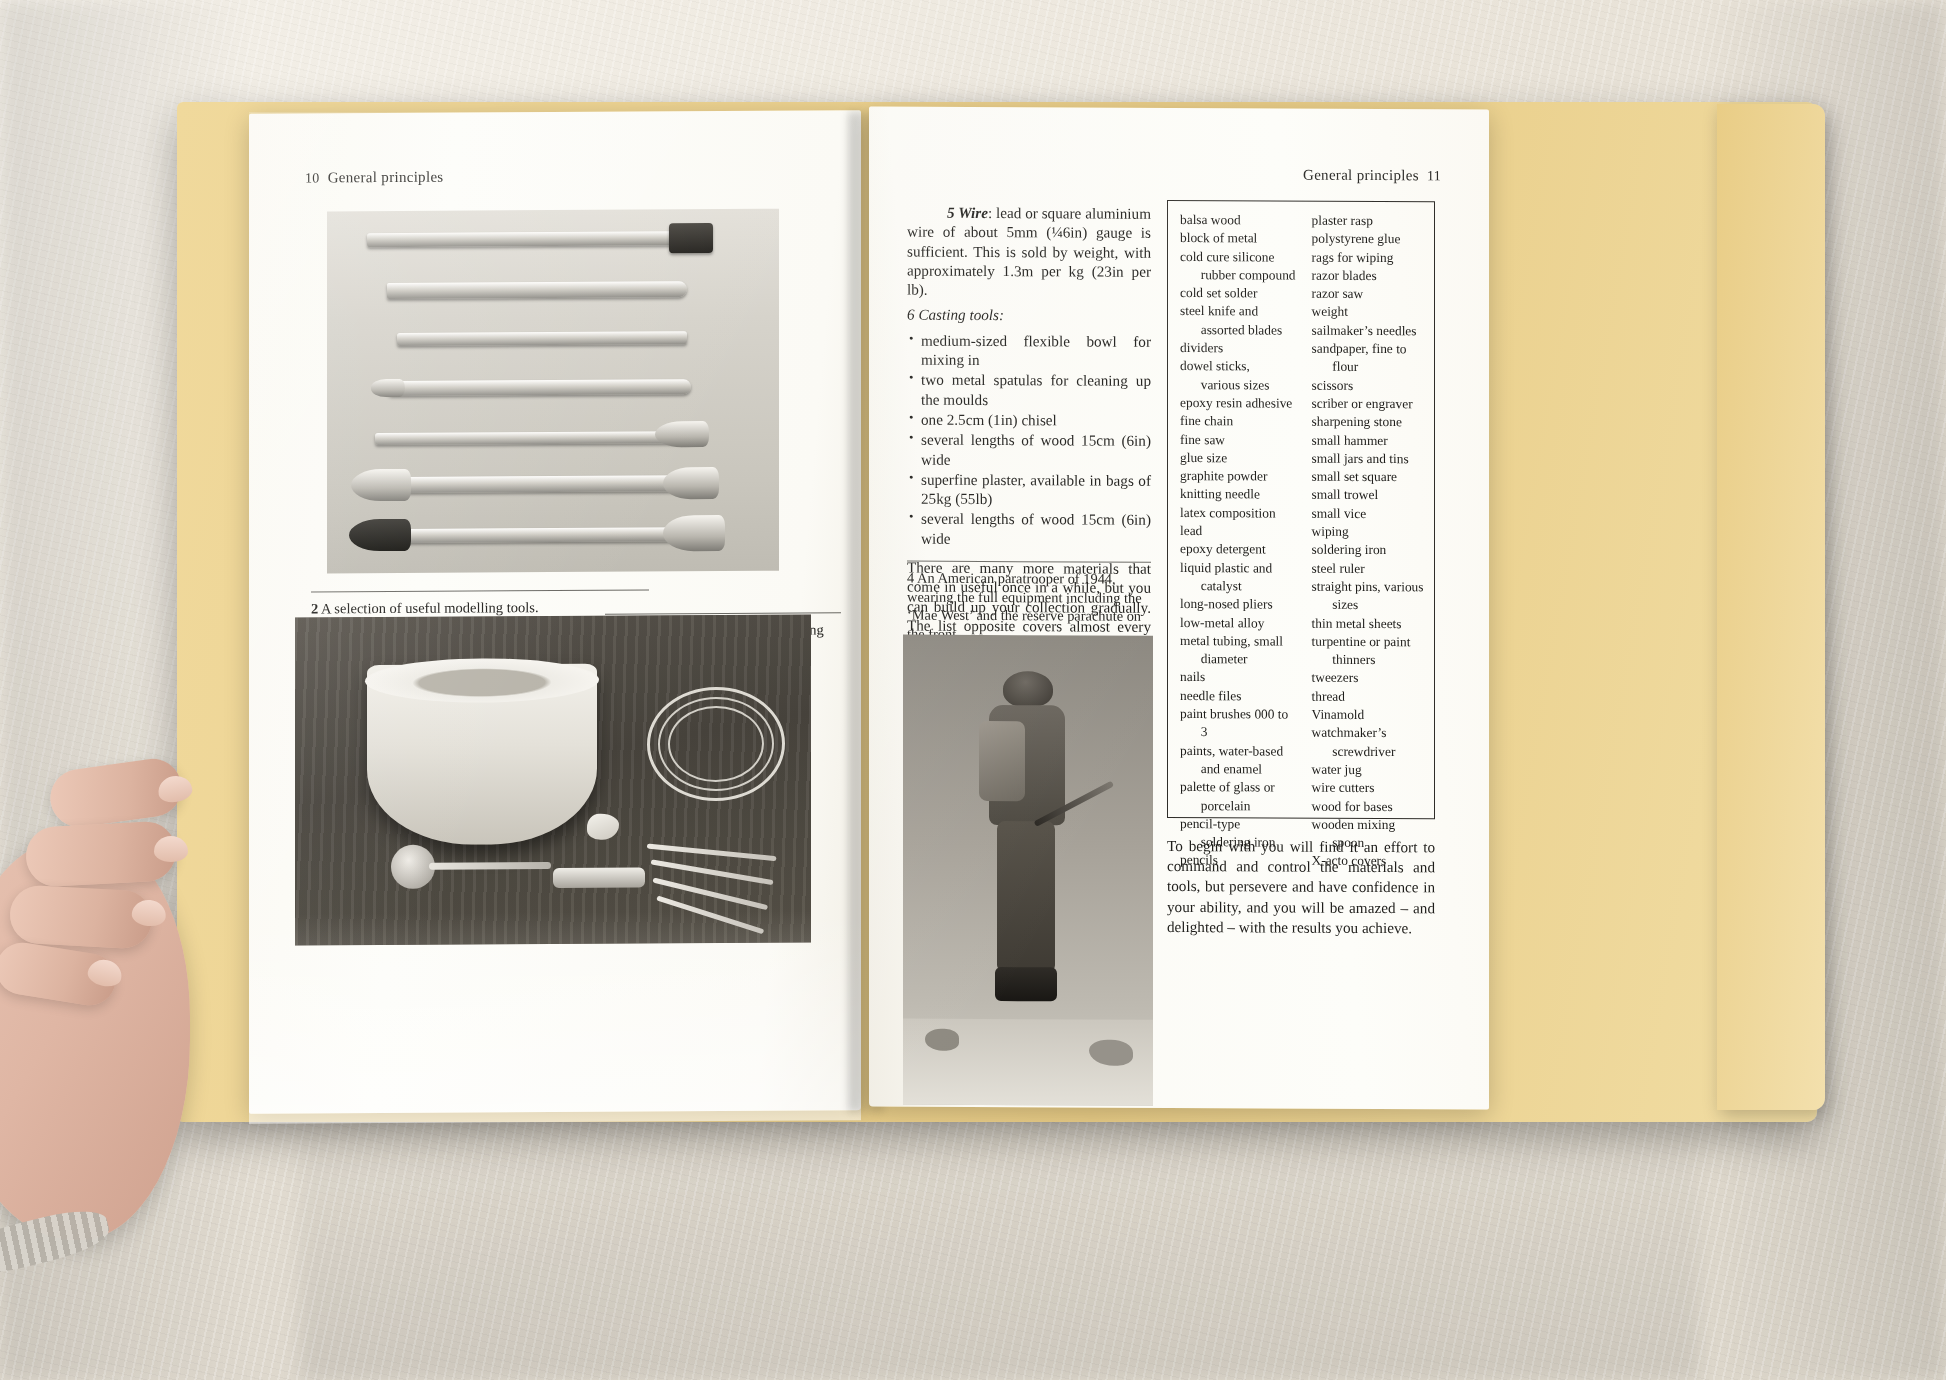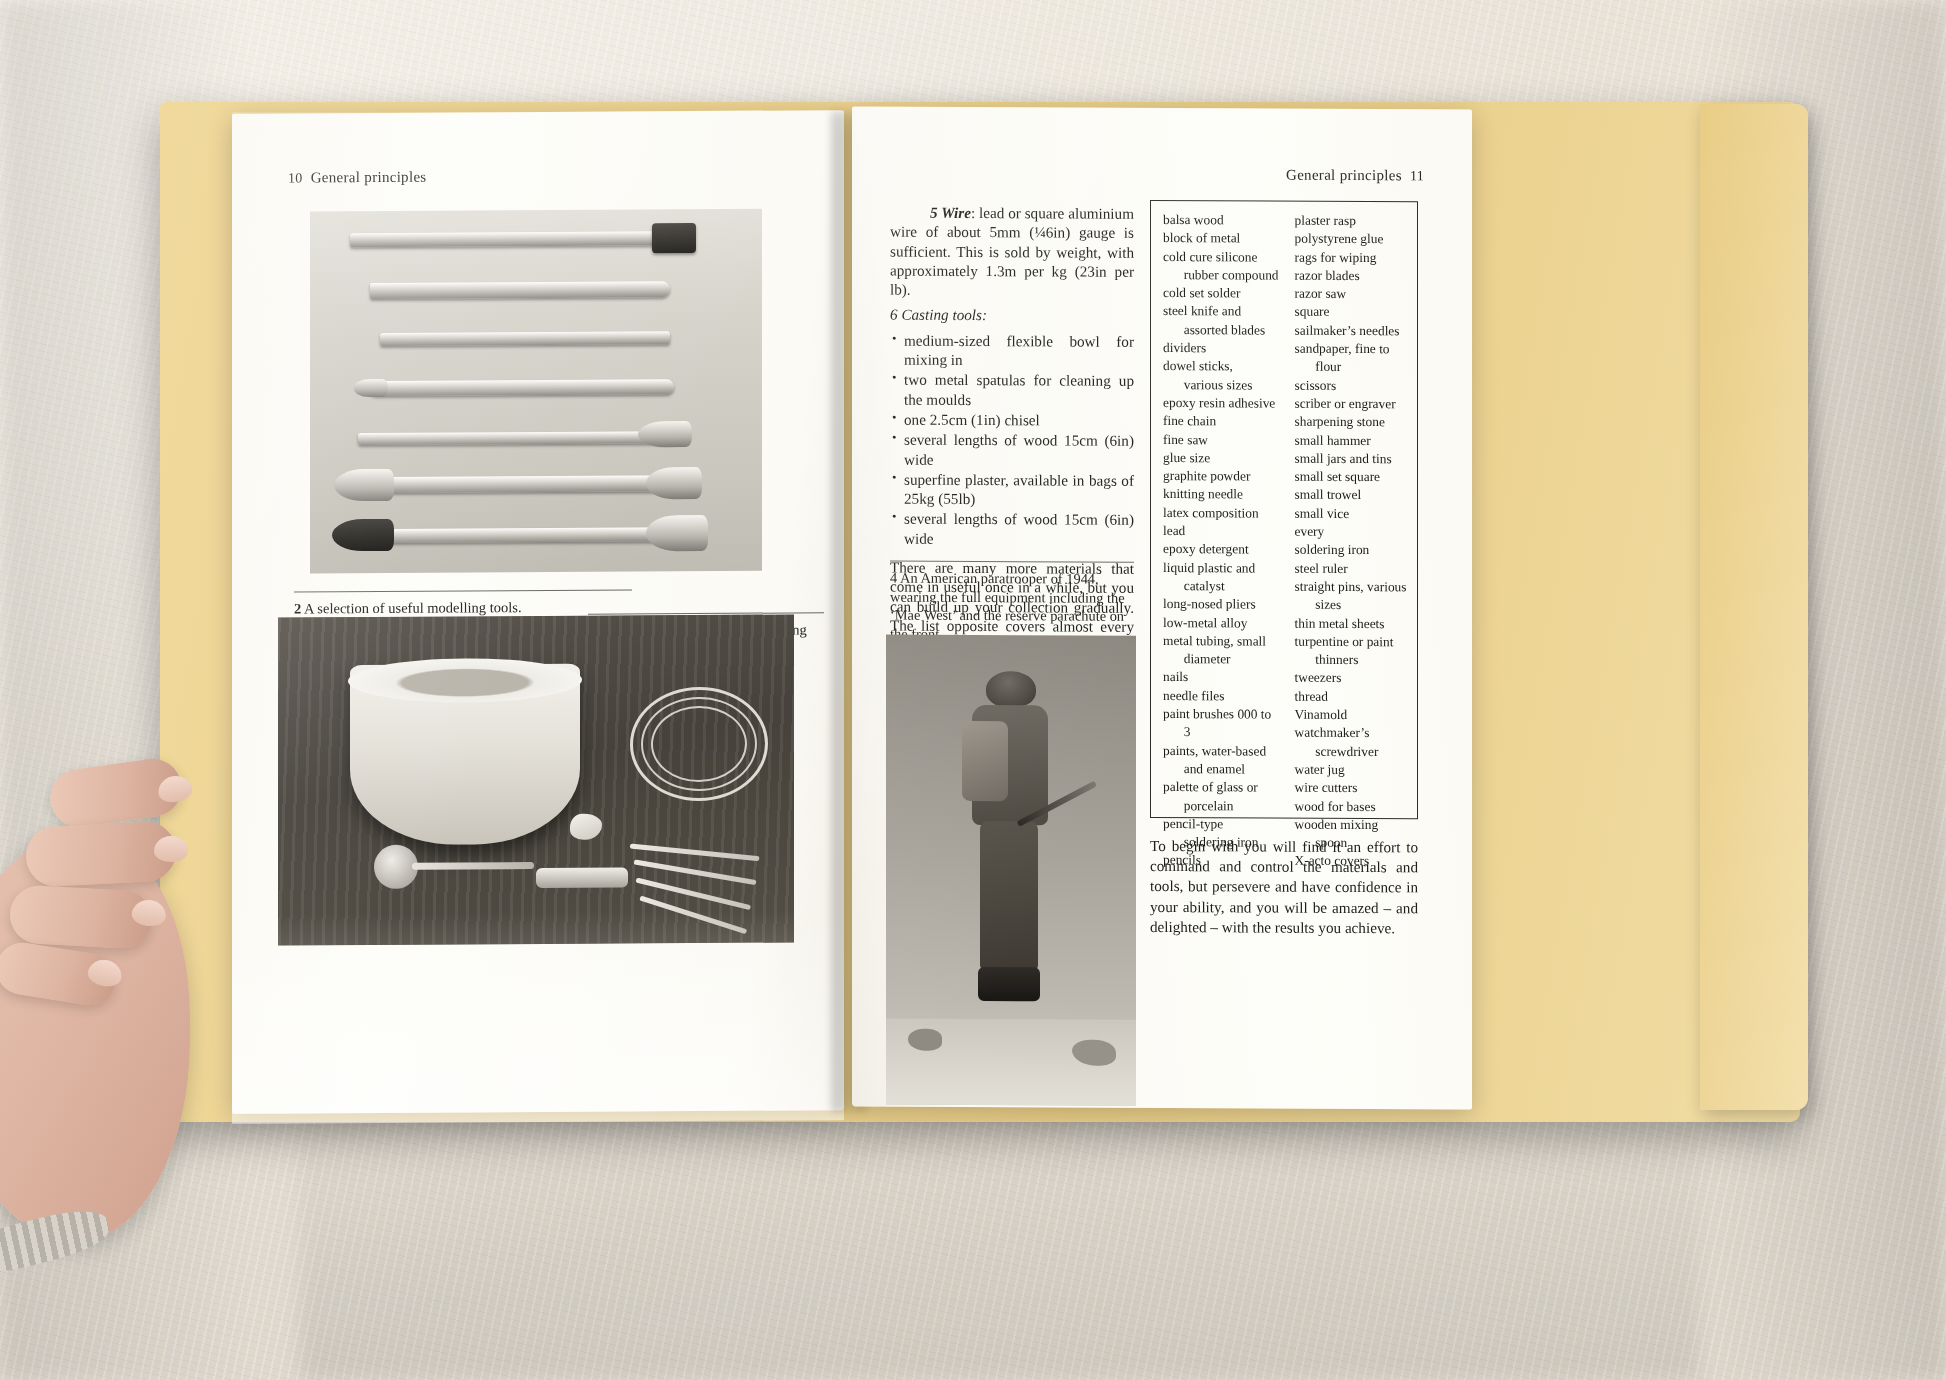--- a/index.html
+++ b/index.html
@@ -25,21 +25,21 @@
       repeating-linear-gradient(14deg, rgba(0,0,0,.035) 0 1px, rgba(0,0,0,0) 1px 7px);
     opacity:.75;
   }
   .fold{position:absolute;background:rgba(0,0,0,.05);filter:blur(9px);}
   .fold.f1{left:0;top:0;width:250px;height:1380px;background:linear-gradient(90deg,rgba(0,0,0,.09),rgba(0,0,0,0));}
   .fold.f2{left:1700px;top:0;width:246px;height:1380px;background:linear-gradient(270deg,rgba(0,0,0,.10),rgba(0,0,0,0));}
   .fold.f3{left:300px;top:1080px;width:1400px;height:300px;background:linear-gradient(0deg,rgba(0,0,0,.08),rgba(0,0,0,0));}
 
   
   .book{
-    position:absolute;left:160px;top:88px;width:1640px;height:1040px;
+    position:absolute;left:177px;top:88px;width:1640px;height:1040px;
   }
   .cover{
     position:absolute;left:0;top:14px;width:1640px;height:1020px;
     background:linear-gradient(100deg,#f0d99c 0%,#edd392 25%,#e8cc86 60%,#f1dda4 100%);
     border-radius:6px 10px 10px 6px;
     box-shadow:0 16px 40px rgba(0,0,0,.30);
   }
   .cover-right{
     position:absolute;left:1540px;top:16px;width:108px;height:1006px;
     background:linear-gradient(95deg,#e9cd86,#f3e0ad);
@@ -425,33 +425,33 @@
             <li>pencil-type</li>
             <li class="indent">  soldering iron</li>
             <li>pencils</li>
           </ul>
           <ul>
             <li>plaster rasp</li>
             <li>polystyrene glue</li>
             <li>rags for wiping</li>
             <li>razor blades</li>
             <li>razor saw</li>
-            <li>square</li>
+            <li>weight</li>
             <li>sailmaker’s needles</li>
             <li>sandpaper, fine to</li>
             <li class="indent">  flour</li>
             <li>scissors</li>
             <li>scriber or engraver</li>
             <li>sharpening stone</li>
             <li>small hammer</li>
             <li>small jars and tins</li>
             <li>small set square</li>
             <li>small trowel</li>
             <li>small vice</li>
-            <li>every</li>
+            <li>wiping</li>
             <li>soldering iron</li>
             <li>steel ruler</li>
             <li>straight pins, various</li>
             <li class="indent">  sizes</li>
             <li>thin metal sheets</li>
             <li>turpentine or paint</li>
             <li class="indent">  thinners</li>
             <li>tweezers</li>
             <li>thread</li>
             <li>Vinamold</li>

